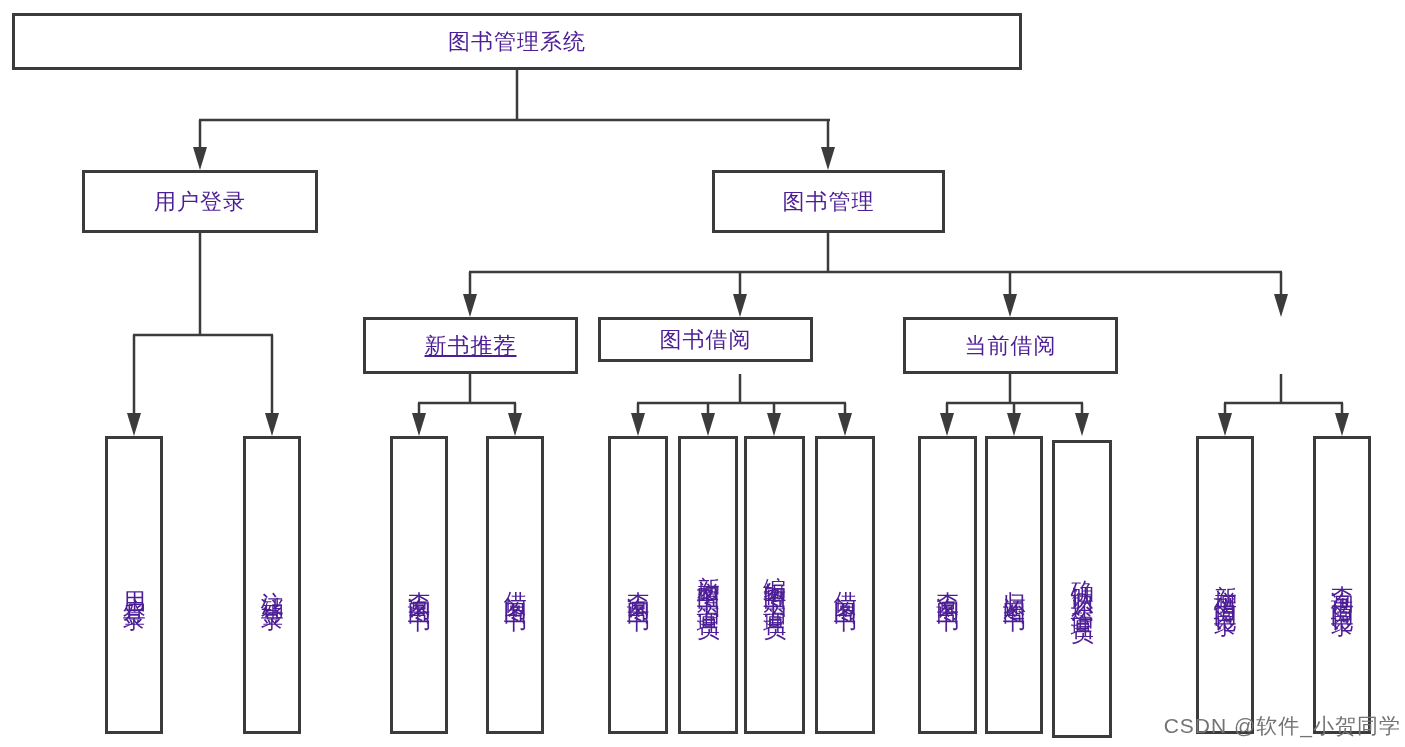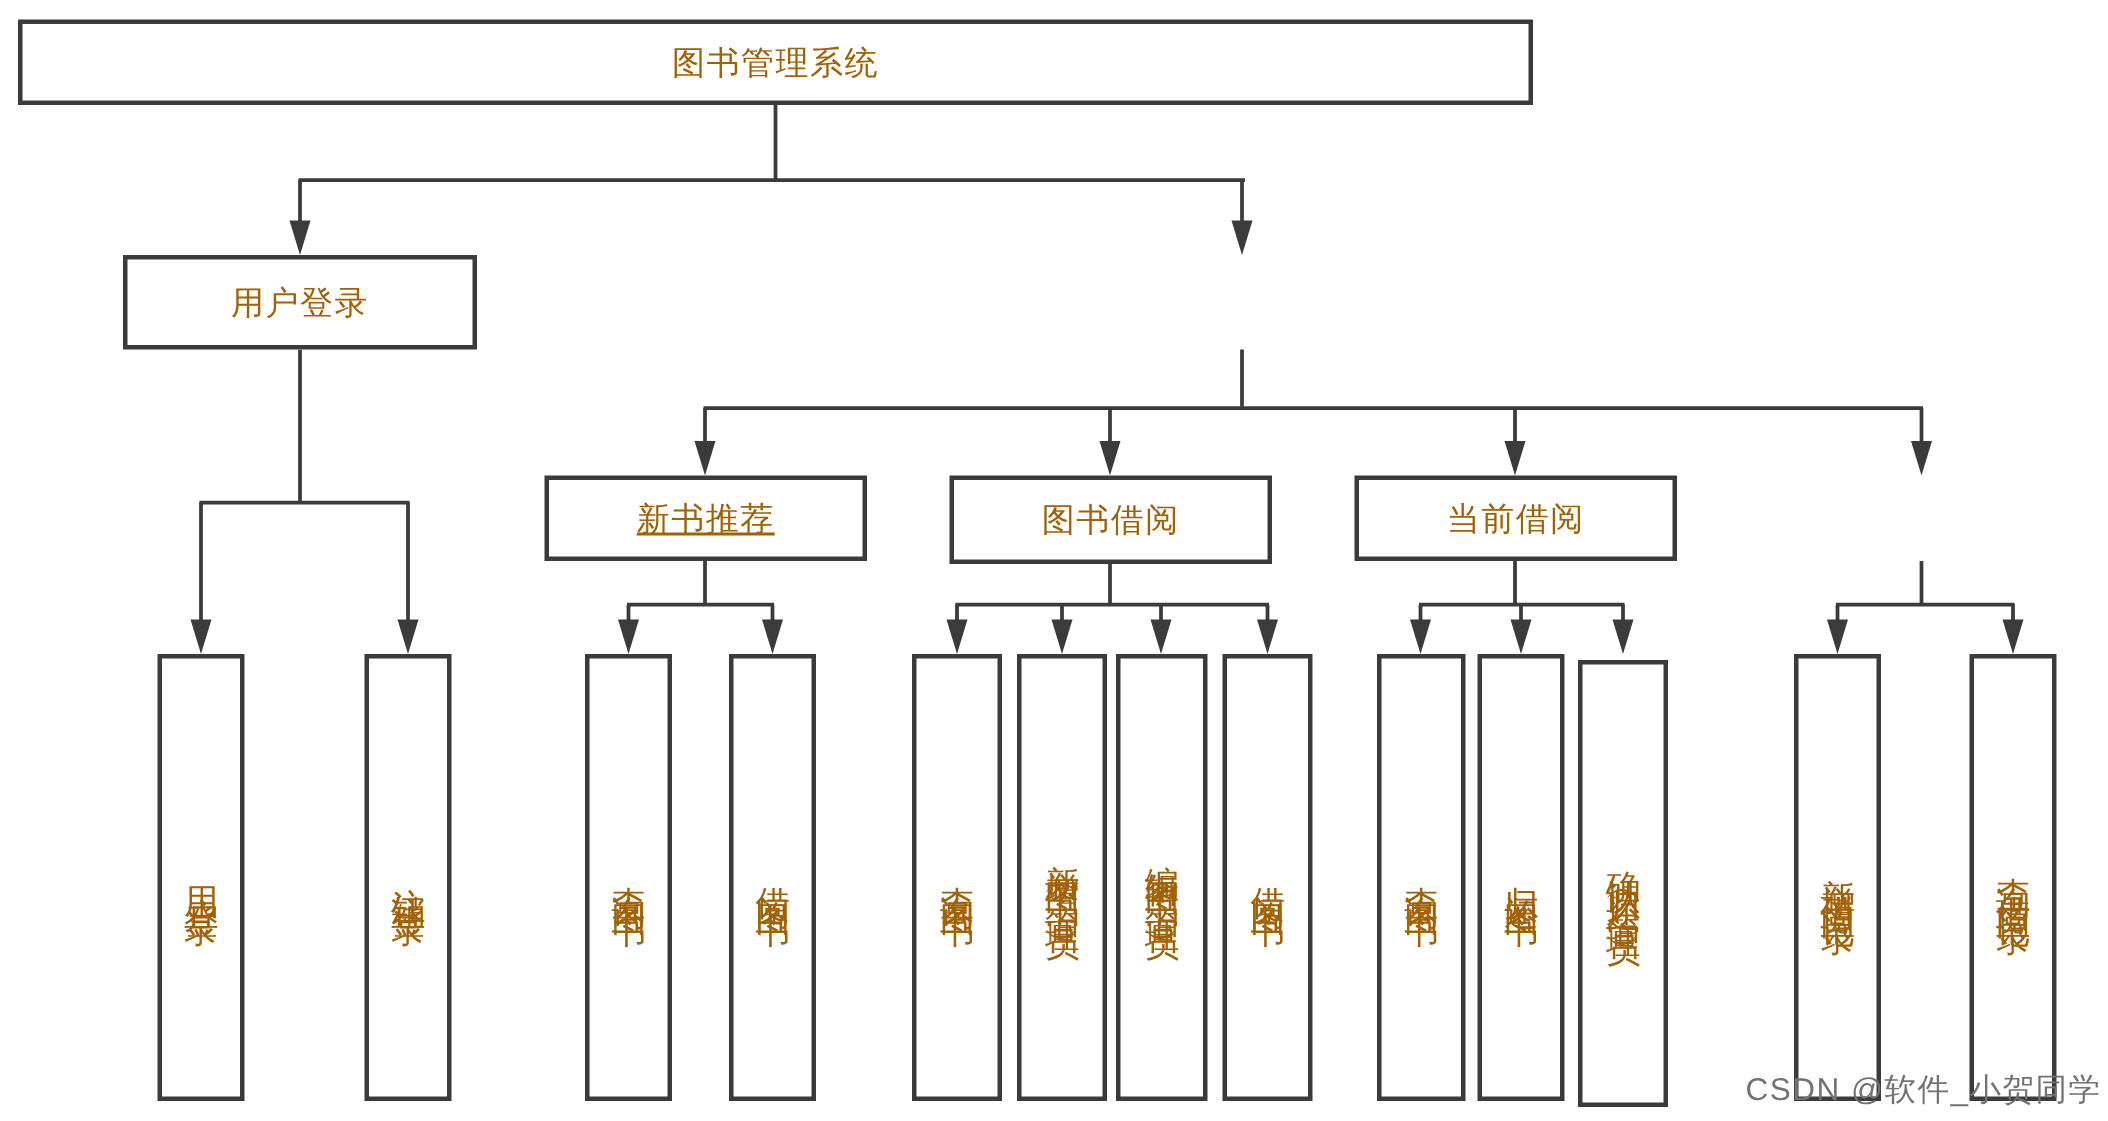--- a/index.html
+++ b/index.html
@@ -9,21 +9,21 @@
     height: 747px;
     background: #ffffff;
     font-family: "Liberation Sans", sans-serif;
     overflow: hidden;
   }
   .box {
     position: absolute;
     box-sizing: border-box;
     background: #ffffff;
     border: 3px solid #3b3b3b;
-    color: #a16207;
+    color: #4c1d95;
     display: flex;
     align-items: center;
     justify-content: center;
     text-align: center;
   }
   .h-node { font-size: 22px; letter-spacing: 1px; }
   .root-node { font-size: 22px; letter-spacing: 1px; }
   .v-node {
     font-size: 23px;
     writing-mode: vertical-rl;
@@ -114,23 +114,24 @@
       <polygon points="1007,413 1021,413 1014,436"></polygon>
       <polygon points="1075,413 1089,413 1082,436"></polygon>
       <polygon points="1218,413 1232,413 1225,436"></polygon>
       <polygon points="1335,413 1349,413 1342,436"></polygon>
     </g>
   </svg>
 
   <div class="box root-node" style="left:12px; top:13px; width:1010px; height:57px;">图书管理系统</div>
 
   <div class="box h-node" style="left:82px; top:170px; width:236px; height:63px;">用户登录</div>
+  <div class="box h-node" style="left:712px; top:170px; width:233px; height:63px;">图书管理</div>
 
   <div class="box h-node" style="left:363px; top:317px; width:215px; height:57px;text-decoration:underline;">新书推荐</div>
-  <div class="box h-node" style="left:633px; top:317px; width:215px; height:59px;">图书借阅</div>
+  <div class="box h-node" style="left:598px; top:317px; width:215px; height:45px;">图书借阅</div>
   <div class="box h-node" style="left:903px; top:317px; width:215px; height:57px;">当前借阅</div>
 
   <div class="box v-node" style="left:105px; top:436px; width:58px; height:298px;">用户登录</div>
   <div class="box v-node" style="left:243px; top:436px; width:58px; height:298px;">注销登录</div>
 
   <div class="box v-node" style="left:390px; top:436px; width:58px; height:298px;">查询图书</div>
   <div class="box v-node" style="left:486px; top:436px; width:58px; height:298px;">借阅图书</div>
 
   <div class="box v-node" style="left:608px; top:436px; width:60px; height:298px;">查询图书</div>
   <div class="box v-node" style="left:678px; top:436px; width:60px; height:298px;">新增图书（管理员）</div>

